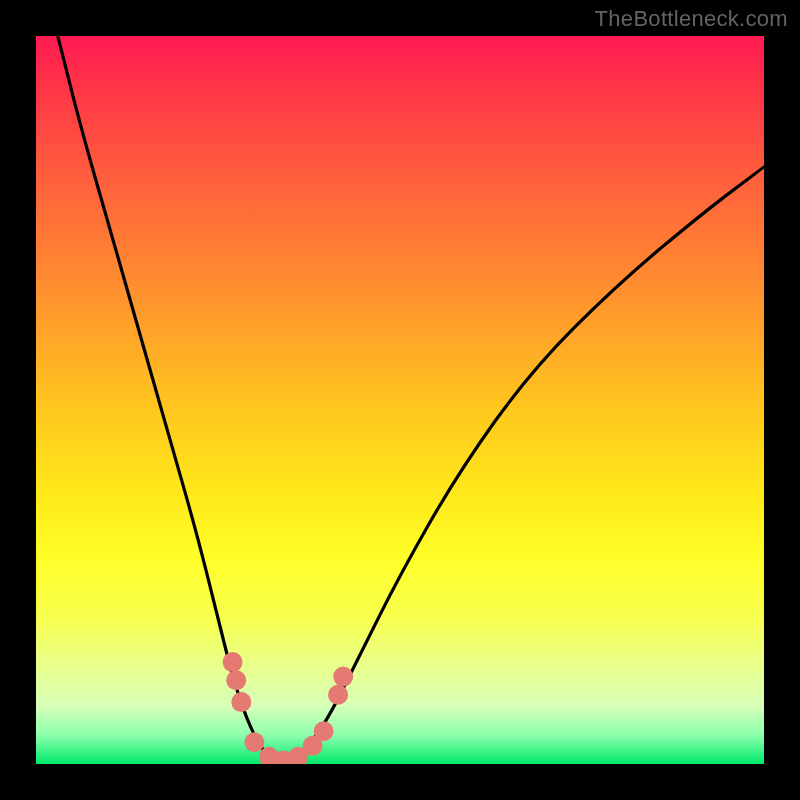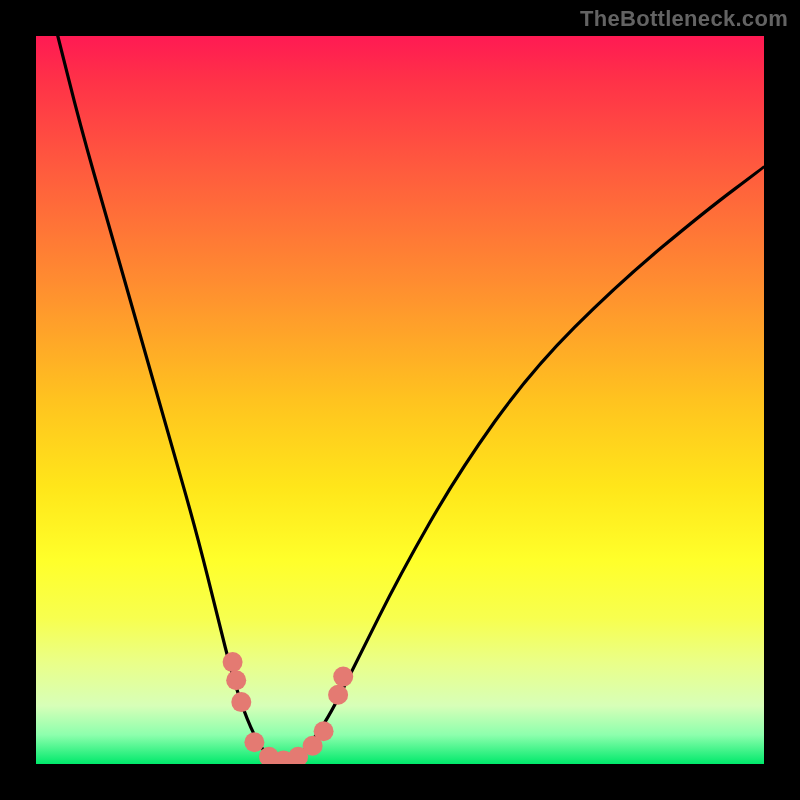--- a/index.html
+++ b/index.html
@@ -50,21 +50,21 @@
     position: absolute;
     inset: 0;
   }
   .watermark {
     position: absolute;
     top: 6px;
     right: 12px;
     color: #636363;
     font-size: 22px;
     letter-spacing: 0.3px;
-    font-weight: 700;
+    font-weight: 400;
     user-select: none;
   }
 </style>
 </head>
 <body>
 
 <div class="frame">
 
   <div class="watermark">TheBottleneck.com</div>
 

